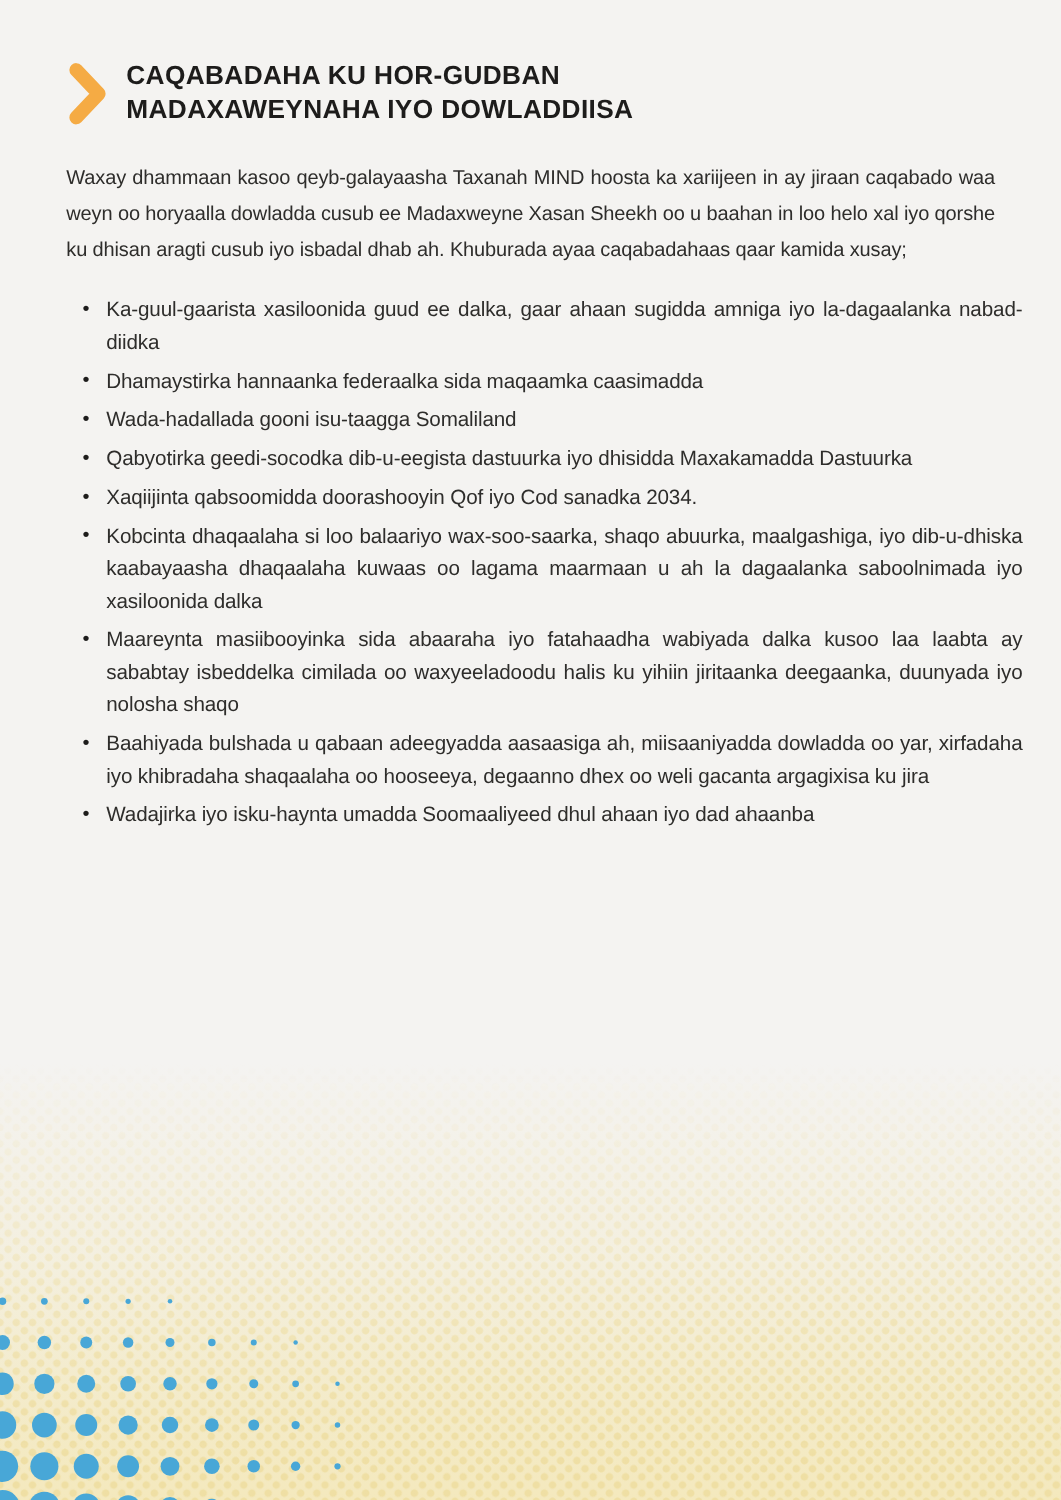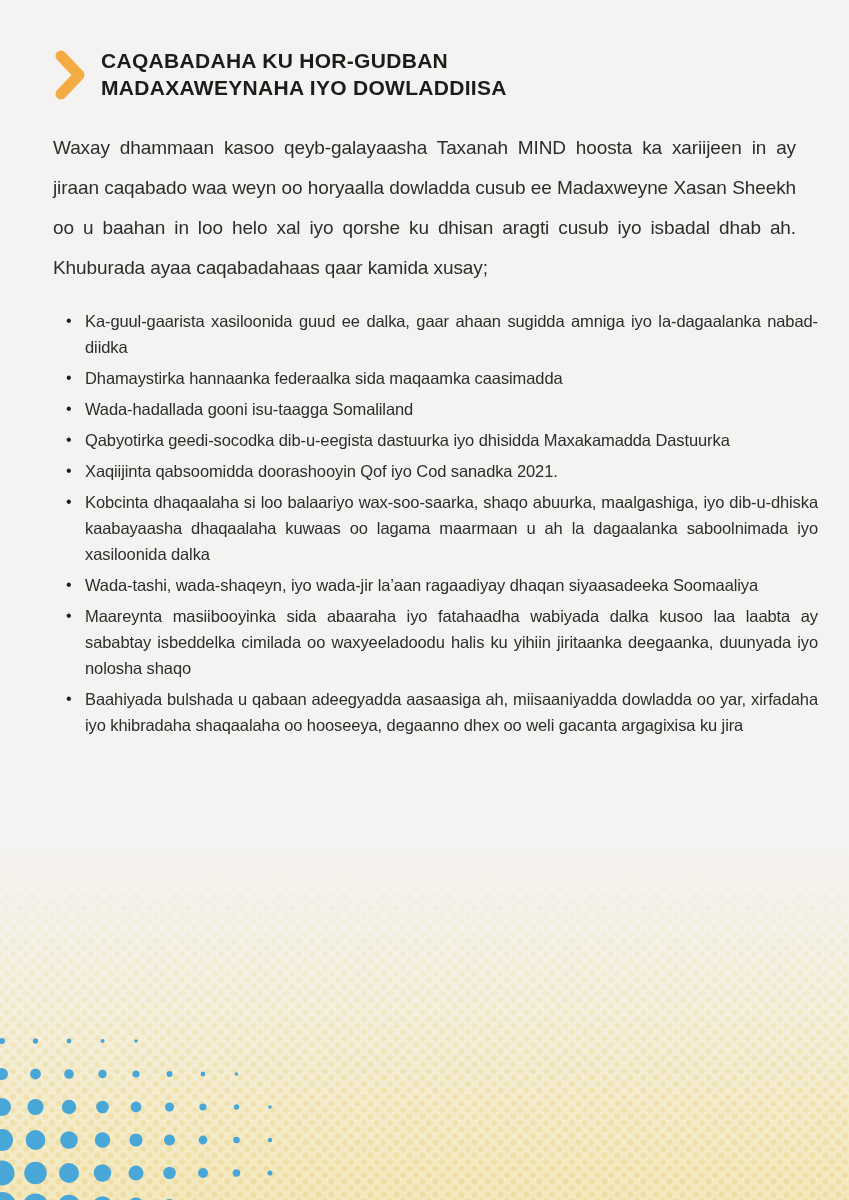--- a/index.html
+++ b/index.html
@@ -48,21 +48,21 @@
   .doc-title{
     margin:0 0 0 14px;
     font-size:21px;line-height:27px;
     font-weight:bold;
     letter-spacing:.3px;
     color:#1d1c1b;
     text-transform:uppercase;
   }
   .intro{
     margin:27px 53px 0 53px;
-    font-size:19px;line-height:40px;
+    font-size:16px;line-height:29px;
     text-align:justify;
     letter-spacing:-0.1px;
   }
   .challenges{
     margin:20px 31px 0 53px;
     padding:0 0 0 32px;
     list-style:none;
   }
   .challenges li{
     position:relative;
@@ -149,21 +149,21 @@
       </h1>
     </div>
 
     <p class="intro">Waxay dhammaan kasoo qeyb-galayaasha Taxanah MIND hoosta ka xariijeen in ay jiraan caqabado waa weyn oo horyaalla dowladda cusub ee Madaxweyne Xasan Sheekh oo u baahan in loo helo xal iyo qorshe ku dhisan aragti cusub iyo isbadal dhab ah. Khuburada ayaa caqabadahaas qaar kamida xusay;</p>
 
     <ul class="challenges">
       <li>Ka-guul-gaarista xasiloonida guud ee dalka, gaar ahaan sugidda amniga iyo la-dagaalanka nabad-diidka</li>
       <li>Dhamaystirka hannaanka federaalka sida maqaamka caasimadda</li>
       <li>Wada-hadallada gooni isu-taagga Somaliland</li>
       <li>Qabyotirka geedi-socodka dib-u-eegista dastuurka iyo dhisidda Maxakamadda Dastuurka</li>
-      <li>Xaqiijinta qabsoomidda doorashooyin Qof iyo Cod sanadka 2021.</li>
+      <li>Xaqiijinta qabsoomidda doorashooyin Qof iyo Cod sanadka 2034.</li>
       <li>Kobcinta dhaqaalaha si loo balaariyo wax-soo-saarka, shaqo abuurka, maalgashiga, iyo dib-u-dhiska kaabayaasha dhaqaalaha kuwaas oo lagama maarmaan u ah la dagaalanka saboolnimada iyo xasiloonida dalka</li>
-      <li>Wada-tashi, wada-shaqeyn, iyo wada-jir la’aan ragaadiyay dhaqan siyaasadeeka Soomaaliya</li>
       <li>Maareynta masiibooyinka sida abaaraha iyo fatahaadha wabiyada dalka kusoo laa laabta ay sababtay isbeddelka cimilada oo waxyeeladoodu halis ku yihiin jiritaanka deegaanka, duunyada iyo nolosha shaqo</li>
       <li>Baahiyada bulshada u qabaan adeegyadda aasaasiga ah, miisaaniyadda dowladda oo yar, xirfadaha iyo khibradaha shaqaalaha oo hooseeya, degaanno dhex oo weli gacanta argagixisa ku jira</li>
+      <li>Wadajirka iyo isku-haynta umadda Soomaaliyeed dhul ahaan iyo dad ahaanba</li>
     </ul>
 
   </div>
 </div>
 
 </body></html>

